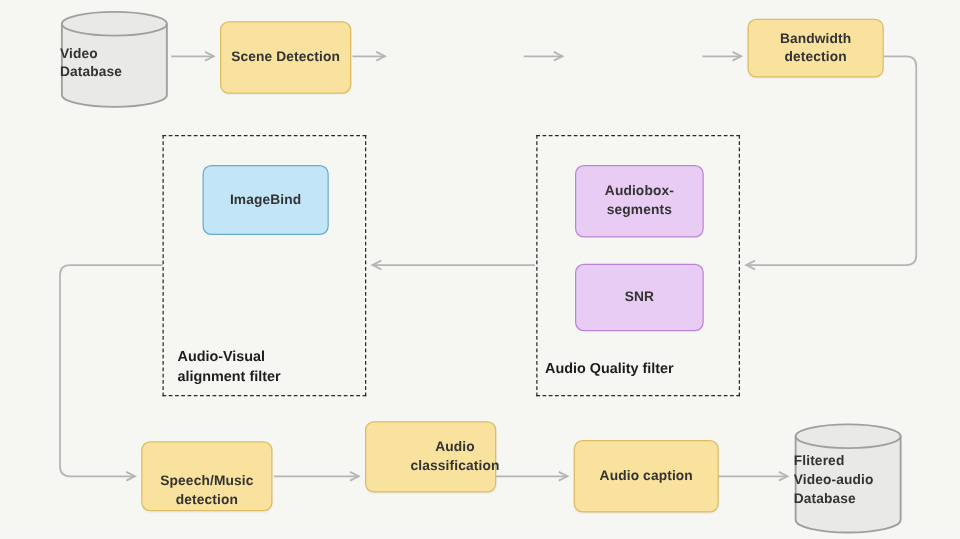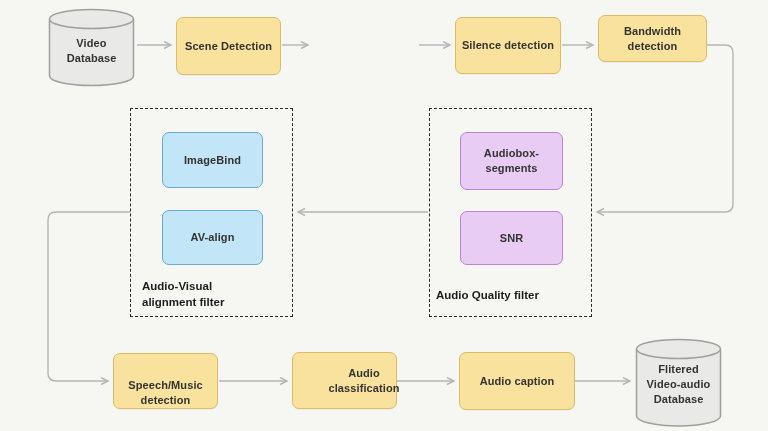--- a/index.html
+++ b/index.html
@@ -37,21 +37,21 @@
     font-size:11px; font-weight:bold; color:var(--text);
     line-height:15px; white-space:pre-line; letter-spacing:0.1px;
   }
   .group-lbl{
     position:absolute; font-size:11.5px; font-weight:bold; color:#1d1d1d;
     line-height:16px; white-space:pre-line; text-align:left;
   }
   .cyl{ position:absolute; }
   .cyl svg{ position:absolute; left:0; top:0; }
   .cyl .lbl{
-    position:absolute; left:0; width:100%; text-align:center;
+    position:absolute; left:0; width:100%; text-align:left;
   }
 </style>
 </head>
 <body>
 
 <div class="stage">
 
   <svg class="connectors" viewBox="0 0 768 431" xmlns="http://www.w3.org/2000/svg">
     <defs>
       <marker id="arrow" markerWidth="10" markerHeight="10" refX="8" refY="4.5" orient="auto" markerUnits="userSpaceOnUse">
@@ -80,51 +80,45 @@
       <path d="M1.5 11 V68 A42 9.5 0 0 0 85.5 68 V11" fill="#e9e9e7" stroke="#9f9f9d" stroke-width="1.5"></path>
       <ellipse cx="43.5" cy="11" rx="42" ry="9.5" fill="#e9e9e7" stroke="#9f9f9d" stroke-width="1.5"></ellipse>
     </svg>
     <span class="lbl" style="top:28px;">Video
 Database</span>
   </div>
 
   <div class="node process" style="left:176px; top:17px; width:105px; height:58px;">
     <span class="lbl">Scene Detection</span>
   </div>
-  <div class="node process" style="left:455px; top:17px; width:106px; height:57px;">
-    <span class="lbl">Silence detection</span>
-  </div>
   <div class="node process" style="left:598px; top:15px; width:109px; height:47px;">
     <span class="lbl">Bandwidth
 detection</span>
   </div>
 
   <div class="node visual" style="left:162px; top:132px; width:101px; height:56px;">
     <span class="lbl">ImageBind</span>
-  </div>
-  <div class="node visual" style="left:162px; top:210px; width:101px; height:55px;">
-    <span class="lbl">AV-align</span>
   </div>
   <div class="group-lbl" style="left:142px; top:278px; width:130px;">Audio-Visual
 alignment filter</div>
 
   <div class="node audio" style="left:460px; top:132px; width:103px; height:58px;">
     <span class="lbl">Audiobox-
 segments</span>
   </div>
   <div class="node audio" style="left:460px; top:211px; width:103px; height:54px;">
     <span class="lbl">SNR</span>
   </div>
   <div class="group-lbl" style="left:436px; top:287px; width:140px;">Audio Quality filter</div>
 
   <div class="node process" style="left:113px; top:353px; width:105px; height:56px;align-items:flex-end;">
     <span class="lbl">Speech/Music
 detection</span>
   </div>
-  <div class="node process" style="left:292px; top:352px; width:105px; height:57px;padding-left:39px;">
+  <div class="node process" style="left:292px; top:337px; width:105px; height:57px;padding-left:39px;">
     <span class="lbl">Audio
 classification</span>
   </div>
   <div class="node process" style="left:459px; top:352px; width:116px; height:58px;">
     <span class="lbl">Audio caption</span>
   </div>
 
   <div class="cyl" style="left:635px; top:338px; width:87px; height:90px;">
     <svg width="87" height="90" viewBox="0 0 87 90">
       <path d="M1.5 11 V78 A42 10 0 0 0 85.5 78 V11" fill="#e9e9e7" stroke="#9f9f9d" stroke-width="1.5"></path>

